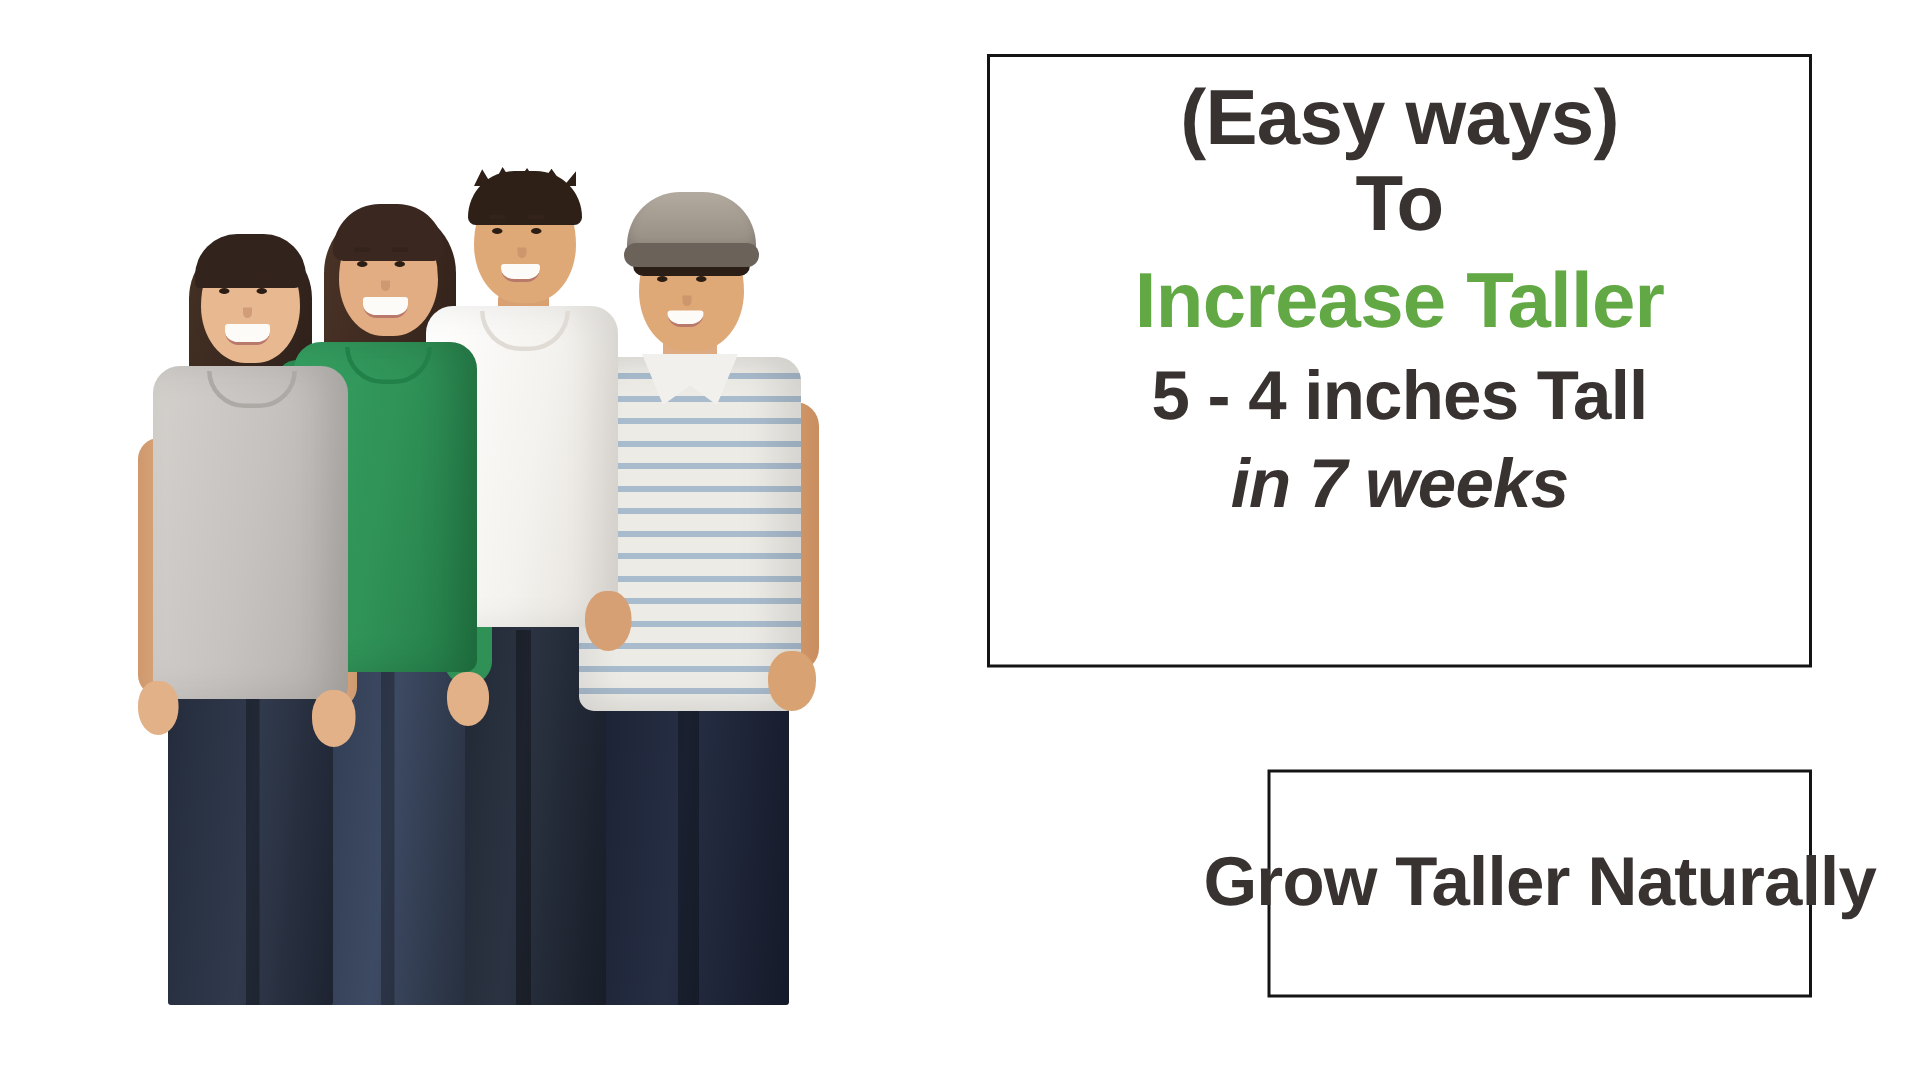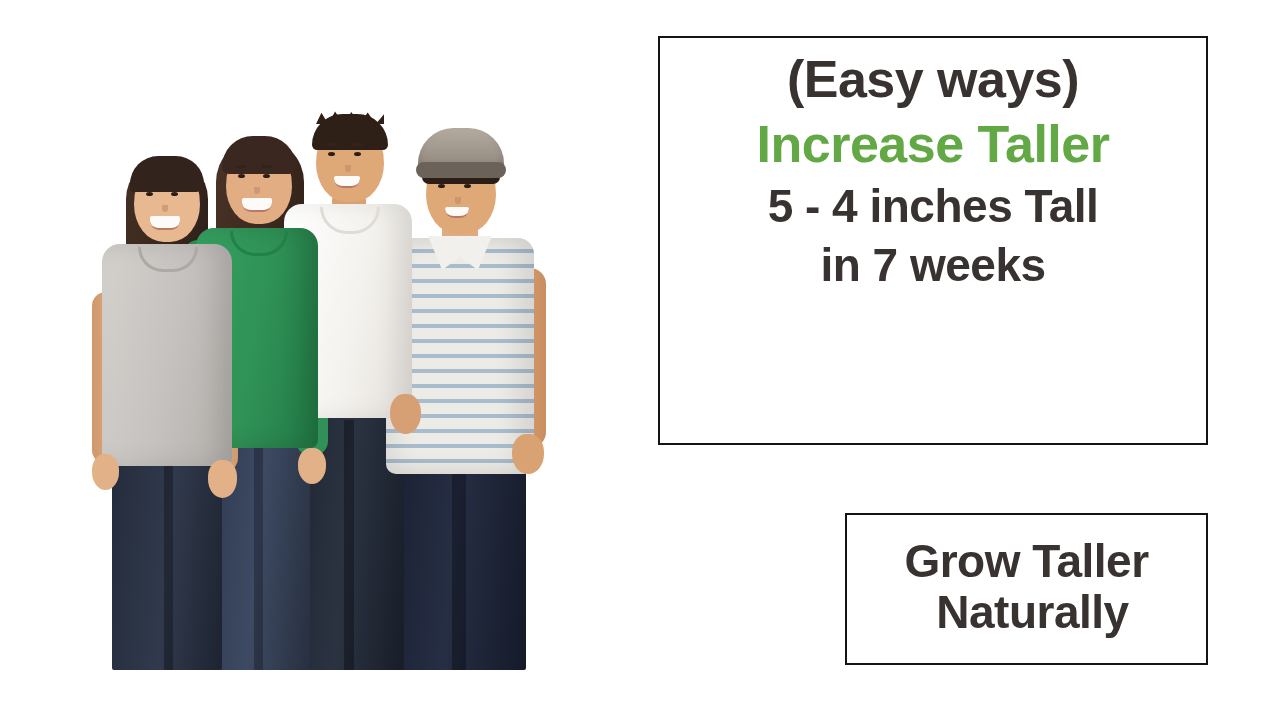--- a/index.html
+++ b/index.html
@@ -112,33 +112,33 @@
     font-weight: bold;
     color: #383330;
     letter-spacing: -0.5px;
     line-height: 1.06;
     white-space: nowrap;
   }
   #hl-1 { font-size: 52px; }
   #hl-2 { font-size: 52px; margin-top: 2px; }
   #hl-3 { font-size: 52px; margin-top: 10px; color: #62a844; }
   #hl-4 { font-size: 46px; margin-top: 10px; }
-  #hl-5 { font-size: 46px; margin-top: 10px; }
+  #hl-5 { font-size: 46px; margin-top: 10px; font-style: italic; }
 
   #tagline-box {
     position: absolute;
     left: 845px;
     top: 513px;
     width: 363px;
     height: 152px;
     border: 2px solid #141414;
     background: #ffffff;
     box-sizing: border-box;
     display: flex;
-    flex-direction: column;
+    flex-direction: row;
     align-items: center;
     justify-content: center;
     padding-bottom: 4px;
   }
   .tag-line {
     width: 100%;
     text-align: center;
     font-family: "Liberation Sans", sans-serif;
     font-weight: bold;
     font-size: 46px;
@@ -331,20 +331,21 @@
         <div class="eye" style="left:91px; bottom:474px;"></div>
         <div class="nose" style="left:82px; bottom:458px;"></div>
         <div class="mouth" style="left:70px; bottom:440px; width:30px; height:12px;"></div>
       </div>
 
     </div>
   </div>
 
   <div id="headline-box" style="border-color: rgb(20, 20, 20);">
     <div class="hl-line" id="hl-1" style="color: rgb(56, 51, 48);">(Easy ways)</div>
+    <div class="hl-line" id="hl-2" style="color: rgb(56, 51, 48);">To</div>
     <div class="hl-line" id="hl-3" style="color: rgb(98, 168, 68);">Increase Taller</div>
     <div class="hl-line" id="hl-4" style="color: rgb(56, 51, 48);">5 - 4 inches Tall</div>
     <div class="hl-line" id="hl-5" style="color: rgb(56, 51, 48);">in 7 weeks</div>
   </div>
 
   <div id="tagline-box" style="border-color: rgb(20, 20, 20);">
     <div class="tag-line" style="color: rgb(56, 51, 48);">Grow Taller</div>
     <div class="tag-line" style="color: rgb(56, 51, 48); margin-left: 12px;">Naturally</div>
   </div>
 

